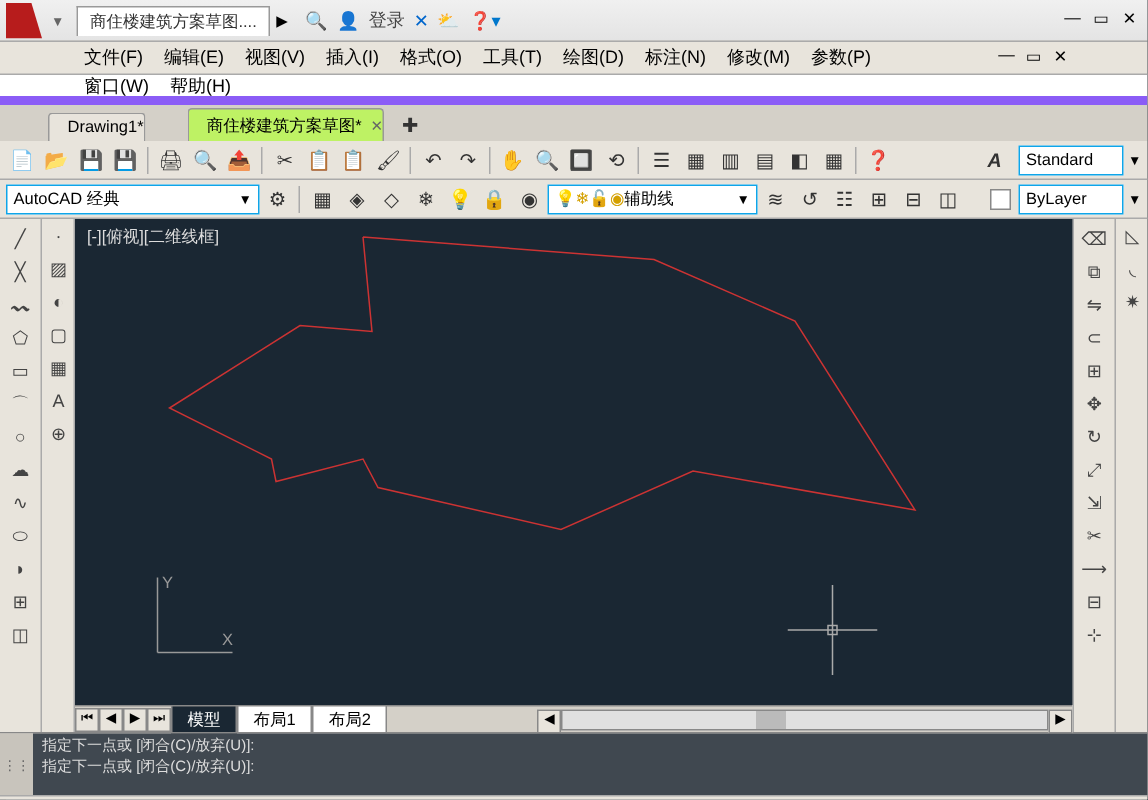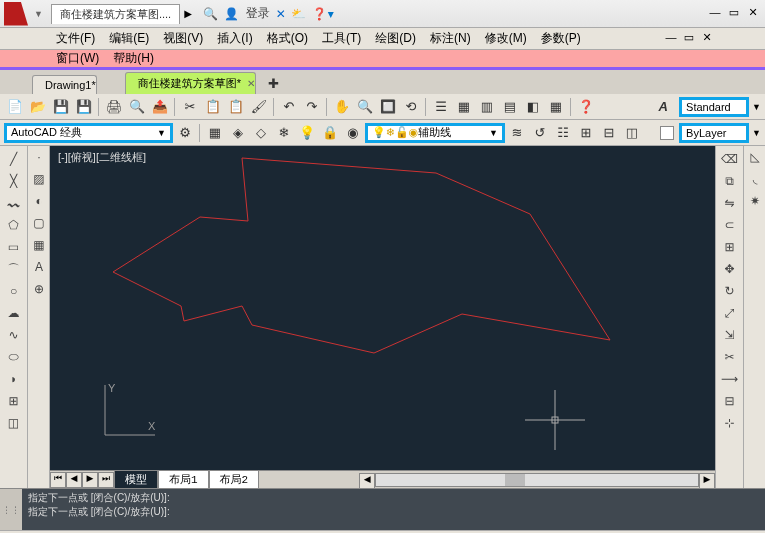--- a/index.html
+++ b/index.html
@@ -9,29 +9,29 @@
 .title-tabs { display: flex; gap: 2px; margin-left: 8px; align-items: flex-end; }
 .title-tab { padding: 2px 8px; font-size: 11px; color: #333; }
 .title-tab.active { background: #fff; border: 1px solid #999; border-bottom: none; }
 .search-box { width: 170px; height: 20px; border: 1px solid #999; background: #fff; padding: 0 4px; font-size: 11px; margin-left: 6px; }
 .title-icons { display: flex; gap: 6px; align-items: center; margin-left: 8px; }
 .title-icons span { font-size: 12px; color: #444; }
 .win-controls { margin-left: auto; display: flex; gap: 3px; }
 .win-btn { width: 16px; height: 16px; font-size: 11px; text-align: center; cursor: pointer; }
 .menubar { height: 22px; display: flex; align-items: center; padding: 0 50px; gap: 2px; border-bottom: 1px solid #aaa; background: #e8e4dc; }
 .menu-item { padding: 2px 6px; font-size: 12px; cursor: pointer; }
-.menubar2 { height: 20px; display: flex; align-items: center; padding: 0 50px; gap: 2px; border-bottom: 3px solid #8b5cf6; background: #fca5a5; }
+.menubar2 { height: 20px; display: flex; align-items: center; padding: 0 50px; gap: 2px; border-bottom: 6px solid #8b5cf6; background: #ffffff; }
 .doc-tabs { height: 24px; display: flex; align-items: flex-end; padding: 0 6px; background: #d4d0c8; }
 .doc-tab { padding: 3px 0 3px 12px; font-size: 11px; background: #e8e4dc; border: 1px solid #999; border-bottom: none; margin-right: 2px; border-radius: 3px 3px 0 0; display: flex; align-items: center; gap: 6px; cursor: pointer; margin-left: 26px; }
 .doc-tab.active { background: #bef264; }
 .doc-tab .x { font-size: 10px; color: #666; }
 .toolbar { height: 26px; display: flex; align-items: center; padding: 0 4px; gap: 1px; background: #e8e4dc; border-bottom: 1px solid #aaa; }
 .tb-btn { width: 22px; height: 22px; display: flex; align-items: center; justify-content: center; font-size: 13px; color: #333; cursor: pointer; }
 .tb-sep { width: 2px; height: 18px; border-left: 1px solid #aaa; margin: 0 2px; }
-.tb-wide { height: 20px; border: 3px solid #0ea5e9; background: #fff; padding: 0 4px; font-size: 11px; display: flex; align-items: center; }
+.tb-wide { height: 20px; border: 1px solid #0ea5e9; background: #fff; padding: 0 4px; font-size: 11px; display: flex; align-items: center; }
 .workspace-sel { width: 169px; }
 .layer-sel { width: 140px; }
 .std-box { width: 70px; margin-left: 4px; }
 .main-area { display: flex; height: 342px; }
 .left-tools, .right-tools { width: 28px; background: #e8e4dc; display: flex; flex-direction: column; padding: 2px 0; gap: 0; border-right: 1px solid #aaa; }
 .left-tools2 { width: 22px; background: #e8e4dc; display: flex; flex-direction: column; border-right: 1px solid #aaa; }
 .right-tools, .right-tools2 { border-left: 1px solid #aaa; border-right: none; }
 .right-tools2 { width: 22px; background: #e8e4dc; }
 .vtool { width: 22px; height: 22px; display: flex; align-items: center; justify-content: center; font-size: 12px; cursor: pointer; color: #444; margin: 0 auto; }
 .canvas-wrap { flex: 1; display: flex; flex-direction: column; }
@@ -43,21 +43,21 @@
 .ucs-text { fill: #999; font-size: 11px; }
 .viewcube { position: absolute; top: 6px; right: 20px; width: 60px; height: 80px; }
 .vc-compass { width: 44px; height: 44px; border: 1px solid #555; border-radius: 50%; margin: 0 auto; position: relative; background: rgba(80,90,100,0.3); }
 .vc-top { position: absolute; top: 14px; left: 14px; width: 16px; height: 16px; background: #888; font-size: 8px; text-align: center; line-height: 16px; color: #333; }
 .vc-label { font-size: 9px; color: #888; text-align: center; margin-top: 4px; background: rgba(60,70,80,0.5); padding: 1px 4px; border-radius: 2px; }
 .crosshair { position: absolute; right: 130px; bottom: 20px; }
 .ch-line { stroke: #aaa; stroke-width: 1; }
 .model-tabs { height: 18px; display: flex; align-items: center; background: #d4d0c8; border-top: 1px solid #888; font-size: 11px; }
 .nav-btns { display: flex; }
 .nav-btn { width: 16px; height: 16px; border: 1px solid #888; background: #e8e4dc; text-align: center; font-size: 9px; cursor: pointer; }
-.mtab { padding: 1px 10px; border: 1px solid #888; background: #fff; cursor: pointer; font-family: Liberation Mono, monospace; }
+.mtab { padding: 1px 10px; border: 1px solid #888; background: #fff; cursor: pointer; }
 .mtab.active { background: #1a2733; color: #fff; }
 .hscroll { flex: 1; height: 14px; background: #d4d0c8; margin-left: 100px; display: flex; }
 .hscroll-track { flex: 1; border: 1px solid #888; background: #e0e0e0; position: relative; }
 .hscroll-thumb { position: absolute; left: 40%; width: 20px; height: 100%; background: #bbb; }
 .cmd-area { height: 42px; background: #e8e4dc; border-top: 1px solid #888; display: flex; }
 .cmd-grip { width: 22px; background: #c8c4bc; display: flex; flex-direction: column; align-items: center; justify-content: center; font-size: 9px; color: #666; }
 .cmd-text { flex: 1; background: #404850; color: #ddd; font-size: 10px; padding: 2px 6px; line-height: 14px; overflow: hidden; }
 .cmd-input-row { height: 22px; display: flex; align-items: center; background: #e8e4dc; padding: 0 4px; border-top: 1px solid #aaa; }
 .cmd-input { flex: 1; height: 18px; border: 1px solid #999; background: #f4f4f4; padding: 0 4px; font-size: 11px; font-style: italic; color: #888; }
 </style>

